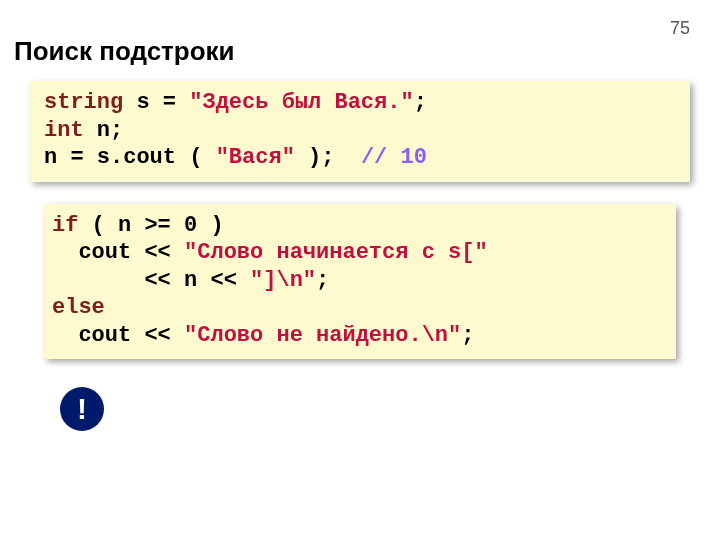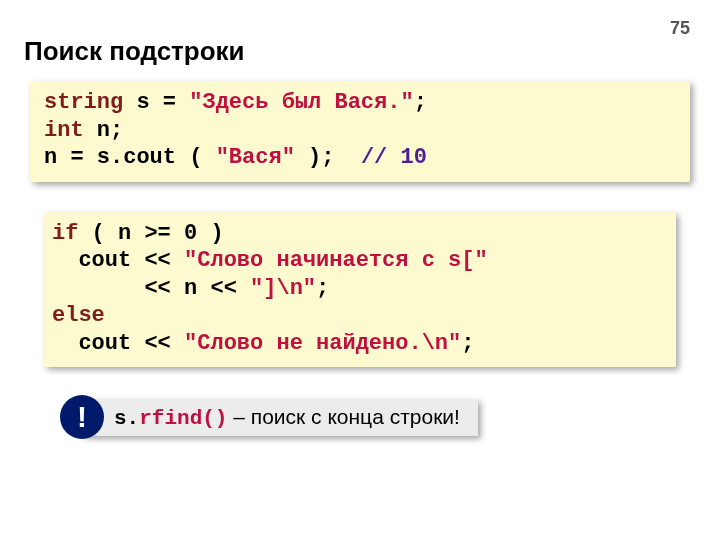--- a/index.html
+++ b/index.html
@@ -9,51 +9,51 @@
     height: 540px;
     background: #fff;
     font-family: Arial, Helvetica, sans-serif;
     position: relative;
   }
   .page-num {
     position: absolute;
     top: 18px;
     right: 30px;
     font-size: 18px;
-    font-weight: bold;
+    font-weight: normal;
     color: #555;
   }
   h1.title {
     margin: 0;
-    padding: 36px 0 8px 24px;
+    padding: 36px 0 8px 14px;
     font-size: 26px;
     font-weight: bold;
     color: #000;
   }
   .codebox {
     margin: 6px 30px 10px 30px;
     background: #fdfacf;
     border-radius: 2px;
     box-shadow: 3px 3px 6px rgba(0,0,0,0.35);
     padding: 8px 14px 10px 14px;
     font-family: "Courier New", monospace;
     font-size: 22px;
     font-weight: bold;
     line-height: 1.25;
     white-space: pre;
   }
   .codebox.indent {
     margin-left: 44px;
     margin-right: 44px;
-    margin-top: 30px;
+    margin-top: 22px;
     padding-left: 8px;
   }
   .kw  { color: #7f1d1d; }
   .str { color: #c01040; }
-  .cmt { color: #4c1d95; }
+  .cmt { color: #8b5cf6; }
   .plain { color: #000; }
 
   .note-row {
     margin-top: 28px;
     margin-left: 60px;
     display: flex;
     align-items: center;
   }
   .bang {
     width: 44px;
@@ -91,14 +91,13 @@
 <span class="plain">n = s.</span><span class="plain">cout</span><span class="plain"> ( </span><span class="str">"Вася"</span><span class="plain"> );  </span><span class="cmt">// 10</span></div>
 
 <div class="codebox indent"><span class="kw">if</span><span class="plain"> ( n &gt;= 0 )</span>
 <span class="plain">  cout &lt;&lt; </span><span class="str">"Слово начинается с s["</span>
 <span class="plain">       &lt;&lt; n &lt;&lt; </span><span class="str">"]\n"</span><span class="plain">;</span>
 <span class="kw">else</span>
 <span class="plain">  cout &lt;&lt; </span><span class="str">"Слово не найдено.\n"</span><span class="plain">;</span></div>
 
 <div class="note-row">
   <div class="bang">!</div>
-  <div class="notebox"><span class="code-inline">s.</span><span class="code-inline red">rfind()</span><span> – поиск с конца строки!</span></div>
 </div>
 
 </body></html>

